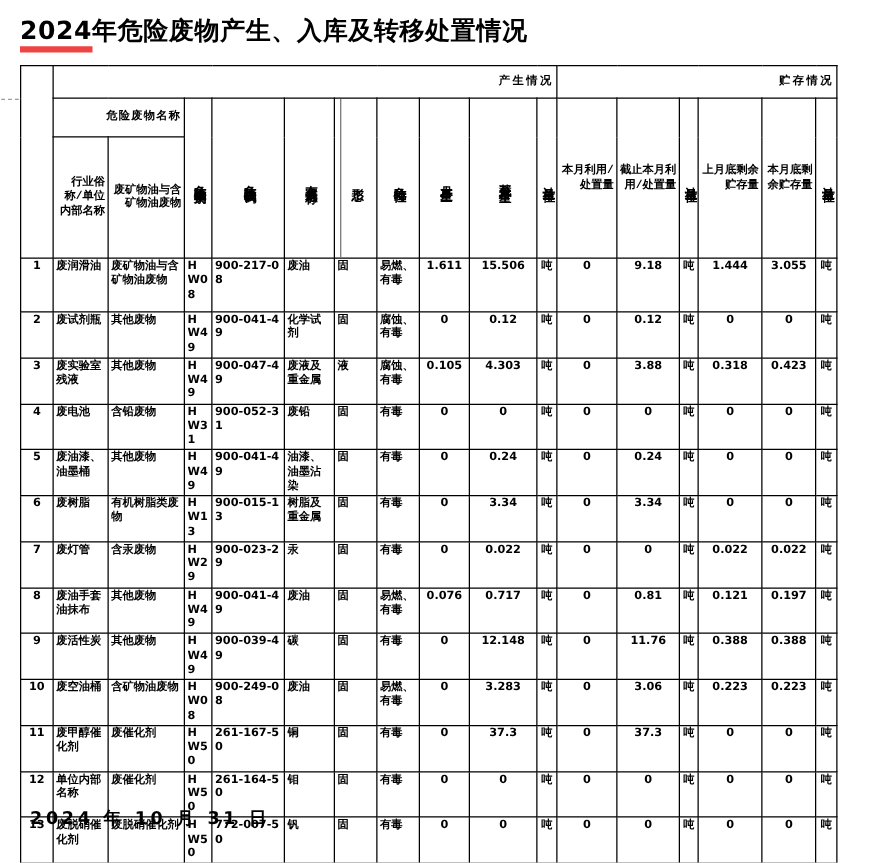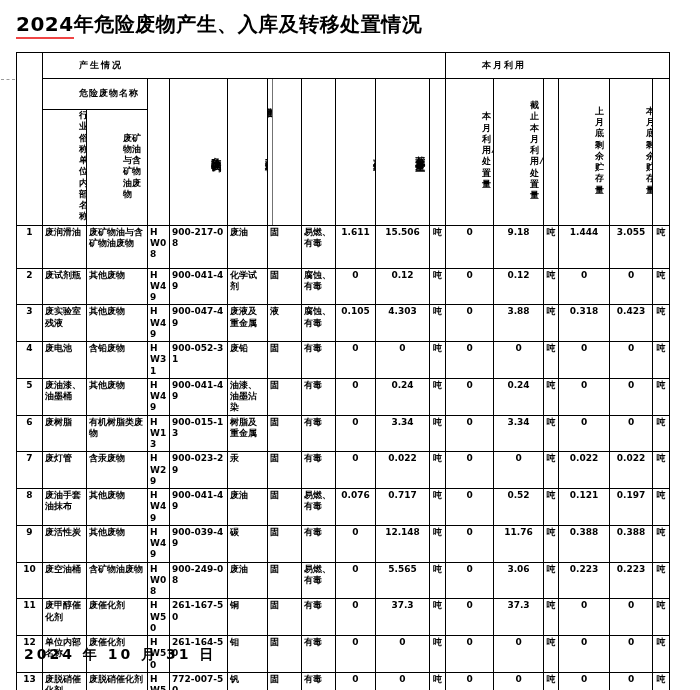--- a/index.html
+++ b/index.html
@@ -2,35 +2,35 @@
 <html><head>
 <meta charset="utf-8">
 <style>
   html,body{margin:0;padding:0;}
   body{
     width:700px;height:690px;background:#ffffff;position:relative;overflow:hidden;
     font-family:"DejaVu Sans","Liberation Sans",sans-serif;color:#000;
   }
   
   .title{position:absolute;left:16px;top:11px;font-size:20px;font-weight:bold;letter-spacing:0.5px;white-space:nowrap;}
-  .title .year{border-bottom:2px solid #ef4444;padding-bottom:1px;text-align:right;}
+  .title .year{border-bottom:5px solid #ef4444;padding-bottom:1px;text-align:right;}
   
   .dash-mark{position:absolute;left:1px;top:79px;width:14px;border-top:1px dashed #9a9a9a;}
   
   .footer-date{position:absolute;left:24px;top:646px;font-size:14px;font-weight:bold;letter-spacing:3px;white-space:nowrap;}
   
   table.report{
     position:absolute;left:16px;top:52px;width:653px;
     border-collapse:collapse;table-layout:fixed;
   }
   table.report th,table.report td{
     border:1px solid #000;padding:1px 2px;vertical-align:top;
     font-weight:bold;font-size:9px;line-height:1.25;word-break:break-all;overflow:hidden;
   }
-  table.report th{vertical-align:middle;text-align:left;padding-left:36px;}
+  table.report th{vertical-align:middle;text-align:right;}
   th.group{font-size:11px;height:23px;letter-spacing:2px;}
   th.wastename{font-size:10.5px;height:28px;letter-spacing:1px;}
   th.wrap{font-size:10px;text-align:left;line-height:1.25;vertical-align:middle;font-family:Liberation Mono, monospace;}
   th.tall{height:94px;vertical-align:top;padding-top:14px;}
   
   .v{writing-mode:vertical-rl;text-orientation:upright;margin:0 auto;line-height:1.05;font-size:10px;letter-spacing:1px;}
   th.vcell{vertical-align:middle;padding:0;}
   
   th.th-form{position:relative;padding:0 0 0 9px;}
   th.th-form .sliver{
@@ -84,21 +84,21 @@
     <col style="width:50px">
       <col style="width:15px">
       <col style="width:51px">
       <col style="width:43px">
     <col style="width:17px">
   </colgroup>
   <thead>
     <tr>
       <th rowspan="3"></th>
       <th class="group" colspan="10">产生情况</th>
-      <th class="group" colspan="6">本月利用</th>
+      <th class="group" colspan="6">贮存情况</th>
     </tr>
     <tr>
       <th class="wastename" colspan="2">危险废物名称</th>
       <th class="vcell" rowspan="2">
           <div class="v">危险废物类别</div>
         </th>
       <th class="vcell" rowspan="2">
           <div class="v">危险废物代码</div>
         </th>
       <th class="vcell" rowspan="2">
@@ -276,21 +276,21 @@
         <td class="c2">其他废物</td>
         <td class="c3">HW49</td>
         <td class="c4">900-041-49</td>
         <td class="c5">废油</td>
         <td class="c6">固</td>
         <td class="c7">易燃、有毒</td>
         <td class="c8">0.076</td>
         <td class="c9">0.717</td>
         <td class="c10">吨</td>
         <td class="c11">0</td>
-        <td class="c12">0.52</td>
+        <td class="c12">0.81</td>
         <td class="c13">吨</td>
         <td class="c14">0.121</td>
         <td class="c15">0.197</td>
         <td class="c16">吨</td>
       </tr>
       <tr>
         <td class="c0">9</td>
         <td class="c1">废活性炭</td>
         <td class="c2">其他废物</td>
         <td class="c3">HW49</td>
@@ -311,21 +311,21 @@
       <tr>
         <td class="c0">10</td>
         <td class="c1">废空油桶</td>
         <td class="c2">含矿物油废物</td>
         <td class="c3">HW08</td>
         <td class="c4">900-249-08</td>
         <td class="c5">废油</td>
         <td class="c6">固</td>
         <td class="c7">易燃、有毒</td>
         <td class="c8">0</td>
-        <td class="c9">5.565</td>
+        <td class="c9">3.283</td>
         <td class="c10">吨</td>
         <td class="c11">0</td>
         <td class="c12">3.06</td>
         <td class="c13">吨</td>
         <td class="c14">0.223</td>
         <td class="c15">0.223</td>
         <td class="c16">吨</td>
       </tr>
       <tr>
         <td class="c0">11</td>

